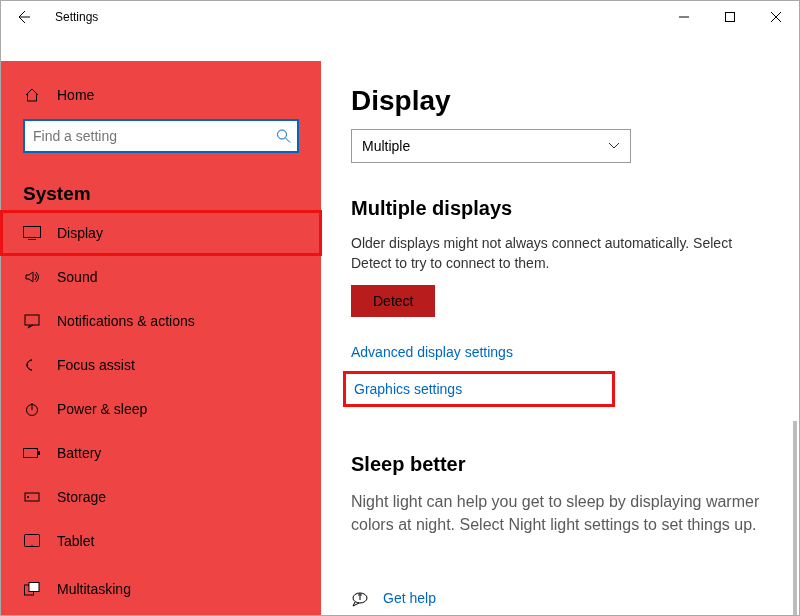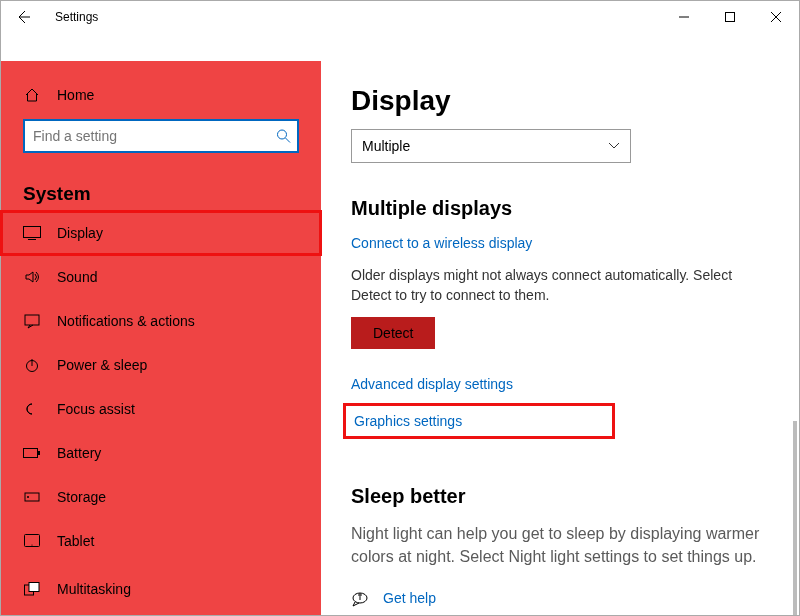--- a/index.html
+++ b/index.html
@@ -117,33 +117,33 @@
             <svg width="16" height="16" viewBox="0 0 16 16">
               <rect x="1" y="2" width="14" height="10" stroke="#000" fill="none"></rect>
               <path d="M6 12 L4 15 L9 12" stroke="#000" fill="none"></path>
             </svg>
           </span>
         <span>Notifications &amp; actions</span>
       </div>
       <div class="nav-item">
         <span class="icon">
             <svg width="16" height="16" viewBox="0 0 16 16">
+              <path d="M8 13 A5 5 0 1 1 8 3 A5 5 0 0 0 8 13 Z" stroke="#000" fill="none"></path>
+            </svg>
+          </span>
+        <span>Focus assist</span>
+      </div>
+      <div class="nav-item">
+        <span class="icon">
+            <svg width="16" height="16" viewBox="0 0 16 16">
               <circle cx="8" cy="9" r="5.5" stroke="#000" fill="none"></circle>
               <path d="M8 2 V9" stroke="#000"></path>
             </svg>
           </span>
         <span>Power &amp; sleep</span>
-      </div>
-      <div class="nav-item">
-        <span class="icon">
-            <svg width="16" height="16" viewBox="0 0 16 16">
-              <path d="M8 13 A5 5 0 1 1 8 3 A5 5 0 0 0 8 13 Z" stroke="#000" fill="none"></path>
-            </svg>
-          </span>
-        <span>Focus assist</span>
       </div>
       <div class="nav-item">
         <span class="icon">
             <svg width="18" height="12" viewBox="0 0 18 12">
               <rect x="0.5" y="1.5" width="14" height="9" stroke="#000" fill="none"></rect>
               <rect x="15" y="4" width="2" height="4" fill="#000"></rect>
             </svg>
           </span>
         <span>Battery</span>
       </div>
@@ -183,21 +183,20 @@
       <div class="dropdown">
         <span>Multiple</span>
         <span>
             <svg width="12" height="8" viewBox="0 0 12 8">
               <path d="M1 1 L6 6 L11 1" stroke="#333" fill="none"></path>
             </svg>
           </span>
       </div>
 
       <h2 class="section">Multiple displays</h2>
-      <a class="link">Connect to a wireless display</a>
       <p class="desc">Older displays might not always connect automatically. Select Detect to try to connect to them.</p>
       <button class="btn">Detect</button>
 
       <div class="spacer-md"></div>
       <a class="link">Advanced display settings</a>
       <br>
       <div class="graphics-box">
         <a class="link">Graphics settings</a>
       </div>
 

